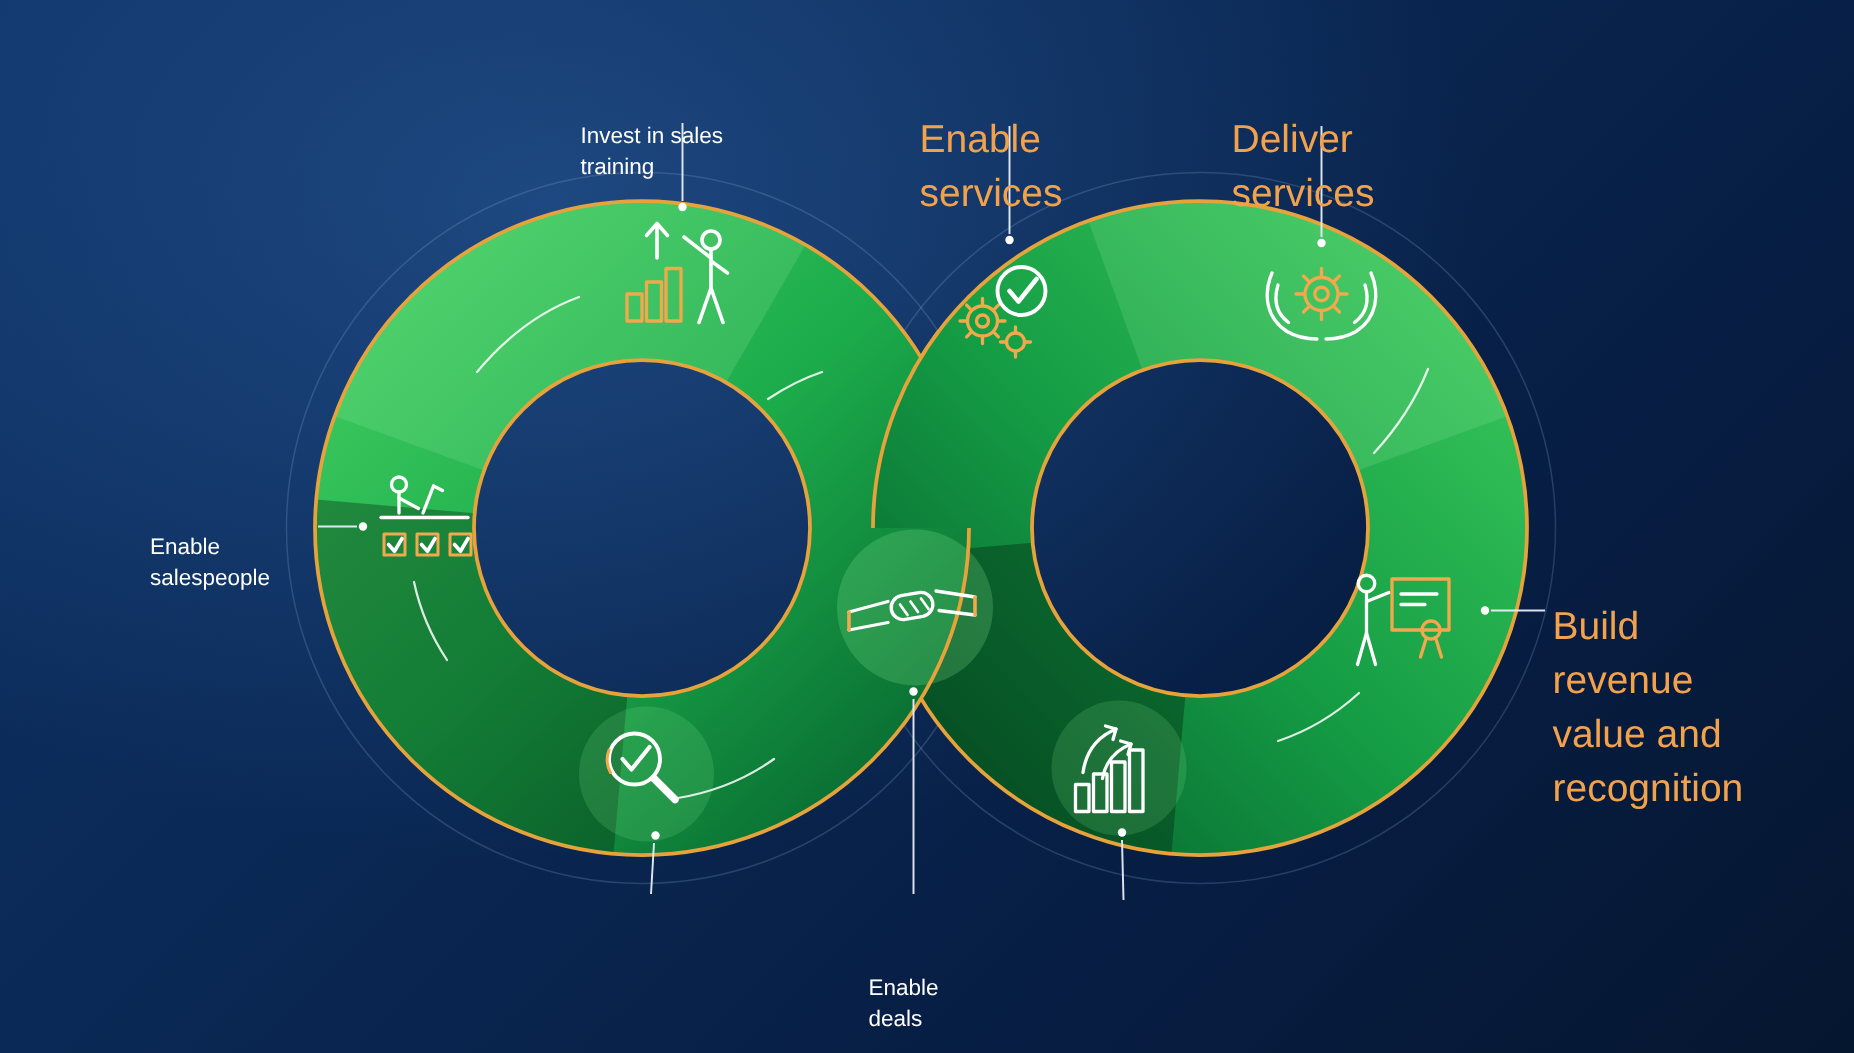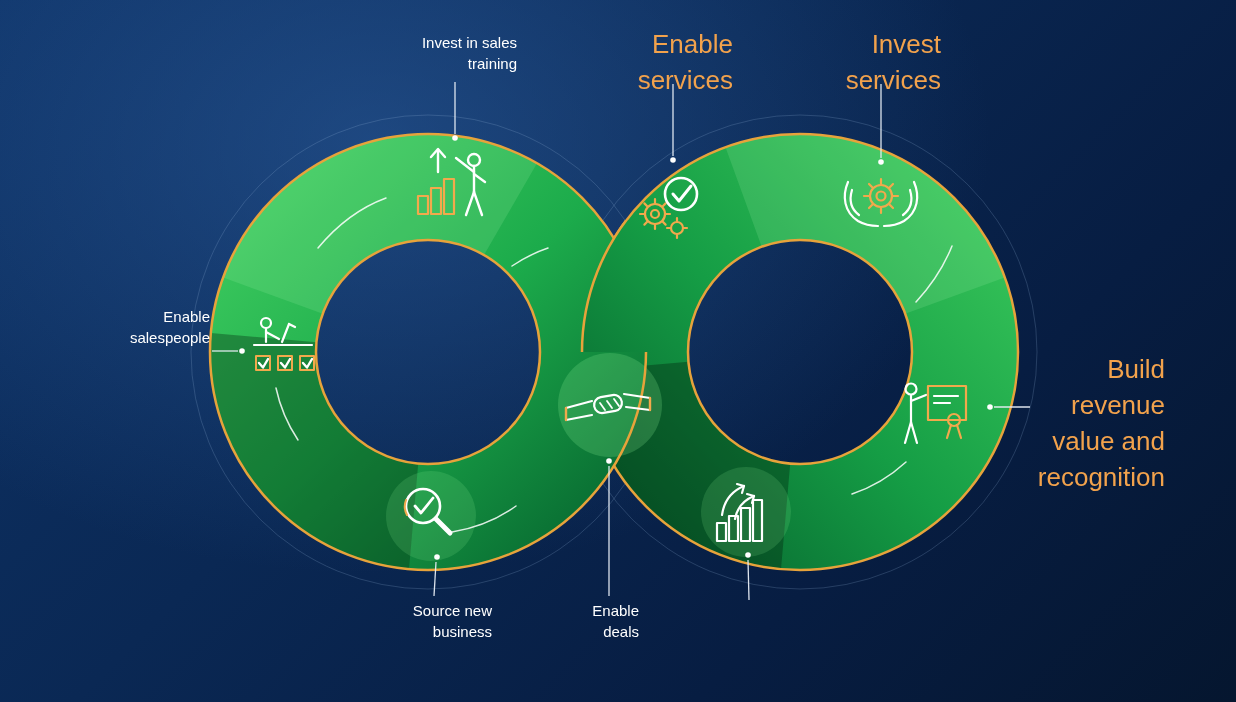--- a/index.html
+++ b/index.html
@@ -8,21 +8,21 @@
     position:relative;
     width:1236px;height:702px;
     overflow:hidden;
     background:
       radial-gradient(1000px 700px at 30% 20%, rgba(45,95,160,0.55), rgba(0,0,0,0) 62%),
       linear-gradient(135deg,#0e3367 0%,#0a2854 40%,#071d42 72%,#05162f 100%);
   }
   .rings-svg{position:absolute;left:0;top:0;width:1236px;height:702px;}
   .icon{position:absolute;}
   .icon svg{width:100%;height:100%;overflow:visible;display:block;}
-  .label{position:absolute;text-align:right;}
+  .label{position:absolute;text-align:left;margin-top:48px;}
   .lbl-white{color:#FFFFFF;font-size:15px;line-height:1.42;font-weight:400;}
   .lbl-orange{color:#F2A24C;font-size:26px;line-height:1.38;font-weight:400;}
 </style>
 </head>
 <body>
 
 <div class="stage">
 
   <svg class="rings-svg" viewBox="0 0 1236 702">
     <defs>
@@ -245,19 +245,18 @@
       <path d="M15 40 C17 26 25 16 37 11"></path>
           <polyline points="30,9 37,11 35,18"></polyline>
       <path d="M28 44 C30 33 37 25 47 21"></path>
           <polyline points="40,19 47,21 45,28"></polyline>
     </g>
       </svg>
   </div>
 
   <div class="label lbl-white" style="left:387px;top:32px;width:130px">Invest in sales training</div>
   <div class="label lbl-orange" style="left:613px;top:27px;width:120px">Enable services</div>
-  <div class="label lbl-orange" style="left:821px;top:27px;width:120px">Invest services</div>
+  <div class="label lbl-orange" style="left:821px;top:27px;width:120px">Deliver services</div>
   <div class="label lbl-white" style="left:100px;top:306px;width:110px">Enable salespeople</div>
   <div class="label lbl-orange" style="left:1035px;top:352px;width:130px">Build revenue value and recognition</div>
-  <div class="label lbl-white" style="left:372px;top:600px;width:120px">Source new business</div>
   <div class="label lbl-white" style="left:579px;top:600px;width:60px">Enable deals</div>
 
 </div>
 
 </body></html>

